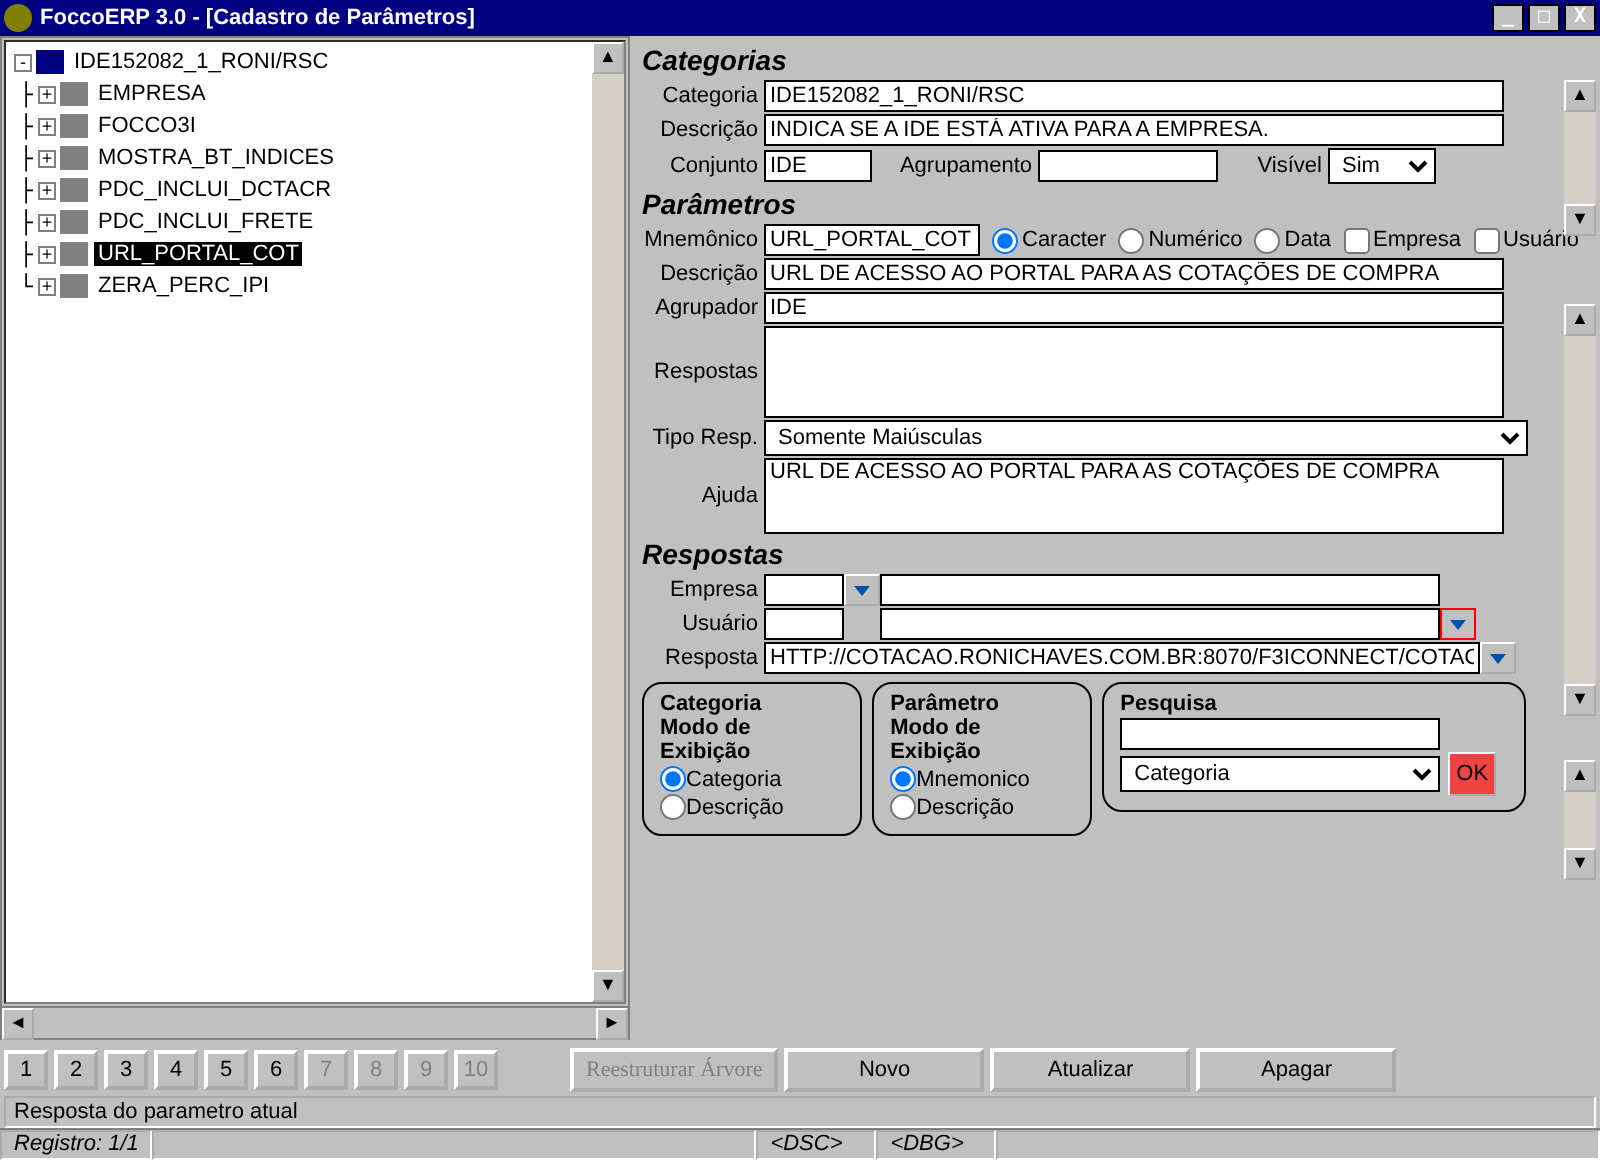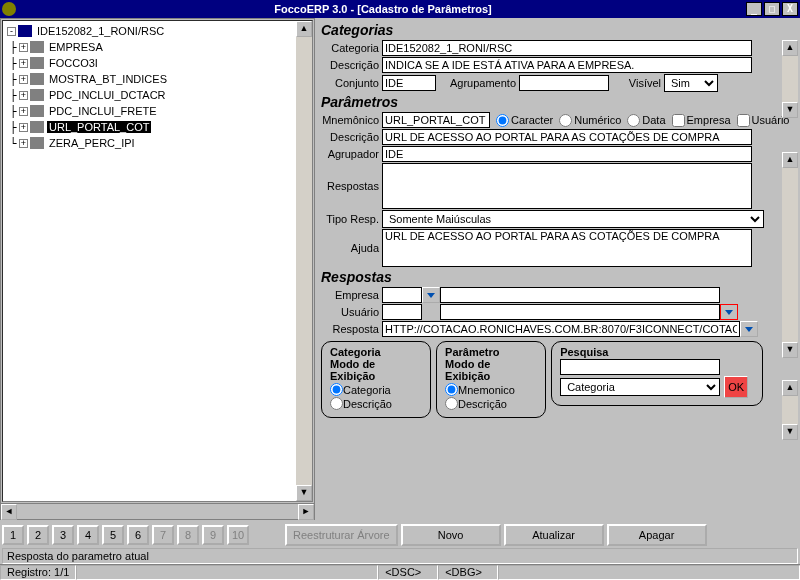--- a/index.html
+++ b/index.html
@@ -1,20 +1,20 @@
 <!DOCTYPE html>
 <html><head>
 <meta charset="utf-8">
 <style>
 * { box-sizing: border-box; margin: 0; padding: 0; font-family: "MS Sans Serif", Arial, sans-serif; font-size: 11px; }
 body { background: #c0c0c0; width: 800px; height: 580px; overflow: hidden; }
 
 .titlebar { background: #000080; color: #fff; height: 18px; display: flex; align-items: center; padding: 0 2px; font-weight: bold; }
 .titlebar .tb-logo { width: 14px; height: 14px; background: #808000; border-radius: 50%; margin-right: 4px; display:inline-block;}
-.titlebar .title { flex: 1; text-align: center; }
+.titlebar .title { flex: 1; }
 .titlebar .winbtns { display: flex; gap: 2px; }
 .winbtn { width: 16px; height: 14px; background: #c0c0c0; border: 1px solid #000; font-size: 10px; line-height: 12px; text-align: center; cursor: pointer; font-family: monospace;}
 
 .main { display: flex; height: 502px; }
 
 
 .treepanel { width: 315px; height: 100%; display: flex; flex-direction: column; border: 1px solid #808080; background:#c0c0c0; }
 .treebox { flex: 1; background: #fff; border: 1px inset #808080; margin:1px; overflow: hidden; position:relative;}
 .tree { padding: 2px 4px; }
 .tree-row { display: flex; align-items: center; height: 16px; white-space: nowrap;}
@@ -52,25 +52,25 @@
 .groupbox .row{margin:1px 0;}
 
 .okbtn{width:24px;height:22px;border:1px outset #fff;background:#ef4444;margin-left:4px;}
 
 
 .bottom{padding:4px 2px 0 2px;}
 .pager{display:flex;gap:3px;margin-bottom:2px; align-items:center;}
 .pgbtn{width:22px;height:20px;background:#c0c0c0;border:2px outset #fff;text-align:center;line-height:16px;}
 .pgbtn.dis{color:#808080;}
 .bigbtn{height:22px;background:#c0c0c0;border:2px outset #fff;padding:0 6px;min-width:100px;}
-.bigbtn.dis{color:#808080;}
+.bigbtn.dis{color:#808080;font-family:Liberation Serif, serif;}
 
 .statusbar{border:1px inset #fff;background:#c0c0c0;padding:1px 4px;height:16px;}
 .footer{display:flex;height:16px;border-top:1px solid #808080;}
-.footer .cell{border:1px inset #fff;padding:0 6px;min-width:60px;}
+.footer .cell{border:1px inset #fff;padding:0 6px;min-width:60px;font-style:italic;}
 .footer .spacer{flex:1;border:1px inset #fff;}
 
 .arrow-down{display:inline-block;width:0;height:0;border-left:4px solid transparent;border-right:4px solid transparent;border-top:5px solid #0050b0;}
 </style>
 </head>
 <body>
 
 <div class="titlebar">
   <span class="tb-logo"></span>
   <span class="title">FoccoERP 3.0 - [Cadastro de Parâmetros]</span>

